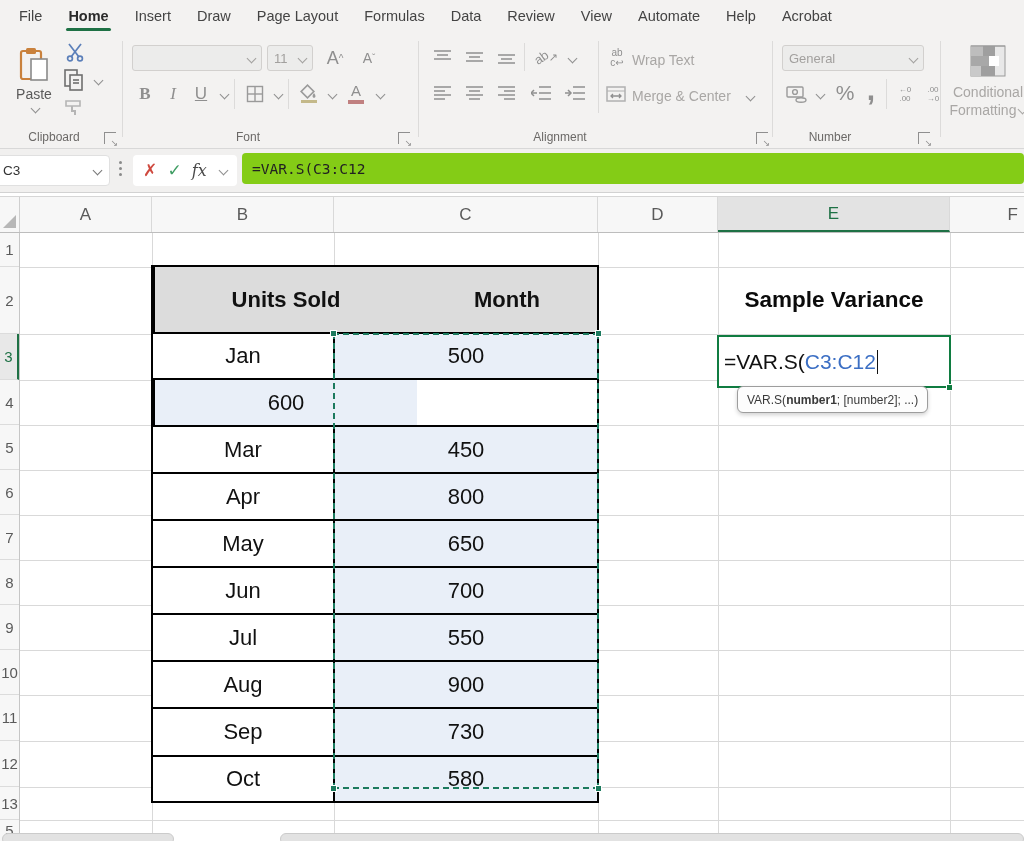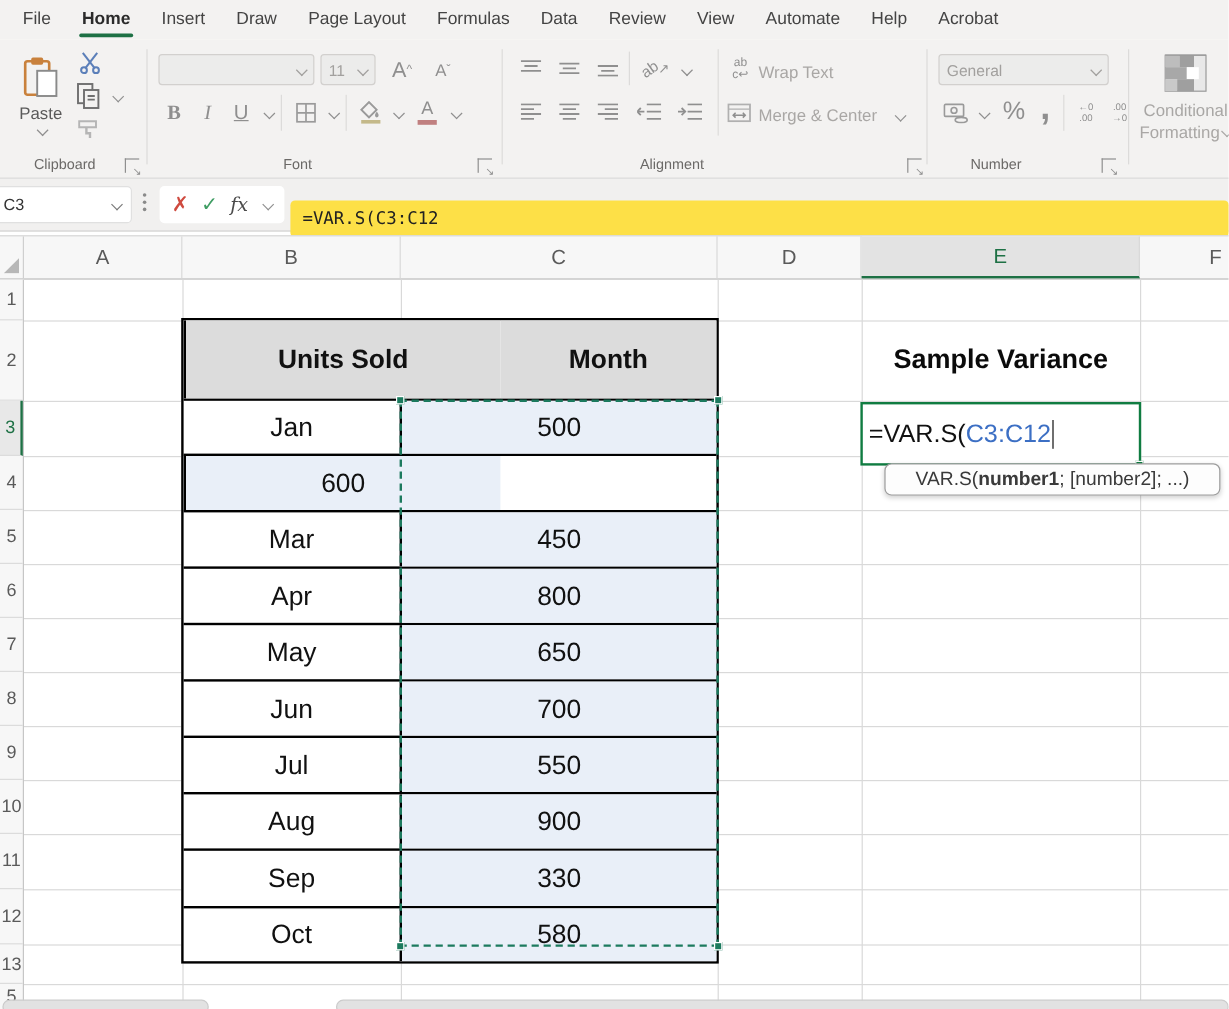--- a/index.html
+++ b/index.html
@@ -30,21 +30,21 @@
   .namebox{position:absolute;left:-6px;top:6px;width:116px;height:31px;background:#fff;border:1px solid #e0e0e0;border-radius:4px;
            display:flex;align-items:center;padding:0 8px;box-sizing:border-box;font-size:13.5px;color:#333;}
   .namebox .chev{margin-left:auto;border-color:#777;}
   .fdots{position:absolute;left:119px;top:12px;display:flex;flex-direction:column;gap:3px;}
   .fdots i{width:3px;height:3px;border-radius:50%;background:#8a8a8a;}
   .fbtns{position:absolute;left:133px;top:6px;width:104px;height:31px;background:#fff;border-radius:4px;
          display:flex;align-items:center;justify-content:space-evenly;}
   .fx-cancel{color:#cf4a3f;font-size:17px;}
   .fx-enter{color:#3f9d63;font-size:17px;}
   .fx-sym{font-family:"DejaVu Serif",serif;font-style:italic;font-size:16px;color:#4a4a4a;}
-  .finput{position:absolute;left:242px;top:18px;width:782px;height:31px;background:#fde047;border-radius:4px;
+  .finput{position:absolute;left:242px;top:4px;width:782px;height:31px;background:#84cc16;border-radius:4px;
           display:flex;align-items:center;padding:0 10px;box-sizing:border-box;
           font-family:"DejaVu Sans Mono",monospace;font-size:14.5px;color:#222;}
   
   .colheads{position:absolute;left:0;top:196px;width:1024px;height:37px;background:#f7f7f7;border-top:1px solid #d6d6d6;border-bottom:1px solid #bdbdbd;box-sizing:border-box;}
   .colhead{position:absolute;top:0;height:35px;display:flex;align-items:center;justify-content:center;
            font-size:17px;color:#5a5a5a;border-right:1px solid #d9d9d9;box-sizing:border-box;}
   .colhead.active{background:#e3e3e3;color:#1e7145;border-bottom:2.5px solid #1e7145;}
   .corner{position:absolute;left:0;top:0;width:20px;height:35px;border-right:1px solid #cfcfcf;box-sizing:border-box;}
   .corner i{position:absolute;right:3px;bottom:4px;width:13px;height:13px;background:#b7b7b7;
             clip-path:polygon(100% 0,100% 100%,0 100%);}
@@ -67,21 +67,21 @@
   .handle{position:absolute;width:7px;height:7px;background:#1c7a5e;border:1px solid #fff;box-sizing:border-box;z-index:5;}
   
   .evar{position:absolute;left:718px;top:267px;width:232px;height:66px;display:flex;align-items:center;justify-content:center;
         font-size:22.5px;font-weight:bold;color:#0b0b0b;z-index:2;}
   .editcell{position:absolute;left:717px;top:335px;width:234px;height:53px;background:#fff;border:2px solid #107c41;
             box-sizing:border-box;display:flex;align-items:center;padding-left:5px;font-size:21px;color:#111;z-index:4;}
   .editcell .ref{color:#3c6fc4;}
   .caret{display:inline-block;width:1.5px;height:24px;background:#111;margin-left:1px;animation:blink 1.1s steps(1) infinite;}
   @keyframes blink{50%{opacity:0;}}
   .tooltip{position:absolute;left:737px;top:386px;height:25px;background:#fdfdfd;border:1px solid #9d9d9d;border-radius:6px;
-           display:flex;align-items:center;padding:0 25px;font-size:16px;color:#3a3a3a;z-index:6;
+           display:flex;align-items:center;padding:0 9px;font-size:12px;color:#3a3a3a;z-index:6;
            box-shadow:0 2px 4px rgba(0,0,0,.18);white-space:nowrap;}
   
   .pill{position:absolute;background:#e2e2e2;border:1px solid #cbcbcb;border-radius:6px;height:12px;z-index:8;box-sizing:border-box;}
   
   svg{display:block;}
 </style>
 </head>
 <body>
 
 <div class="screen">
@@ -438,21 +438,21 @@
     <div class="trow" style="height:45px;">
       <div class="tcell cell-month">Jul</div>
       <div class="tcell cell-units">550</div>
     </div>
     <div class="trow" style="height:45px;">
       <div class="tcell cell-month">Aug</div>
       <div class="tcell cell-units">900</div>
     </div>
     <div class="trow" style="height:46px;">
       <div class="tcell cell-month">Sep</div>
-      <div class="tcell cell-units">330</div>
+      <div class="tcell cell-units">730</div>
     </div>
     <div class="trow" style="height:44px;">
       <div class="tcell cell-month">Oct</div>
       <div class="tcell cell-units">580</div>
     </div>
   </div>
 
   <div class="ants"></div>
   <div class="handle" style="left:330px;top:330px;"></div>
   <div class="handle" style="left:595px;top:330px;"></div>

